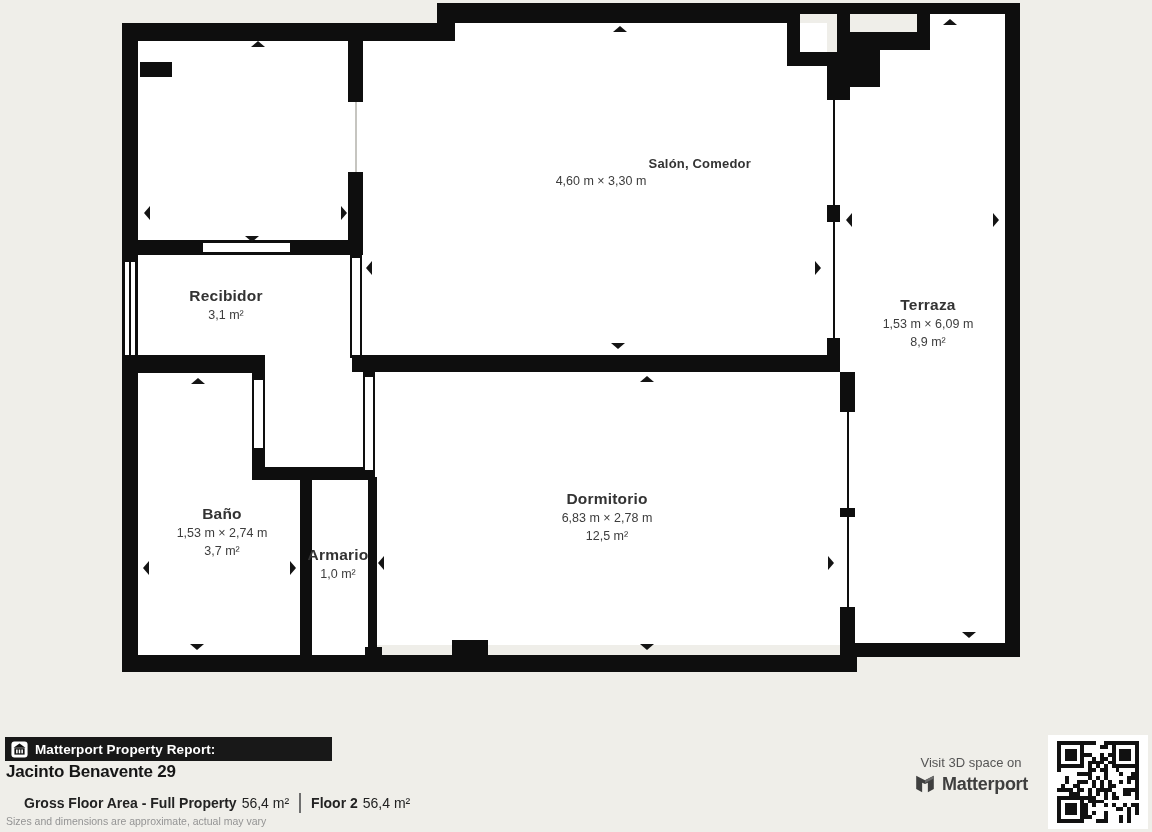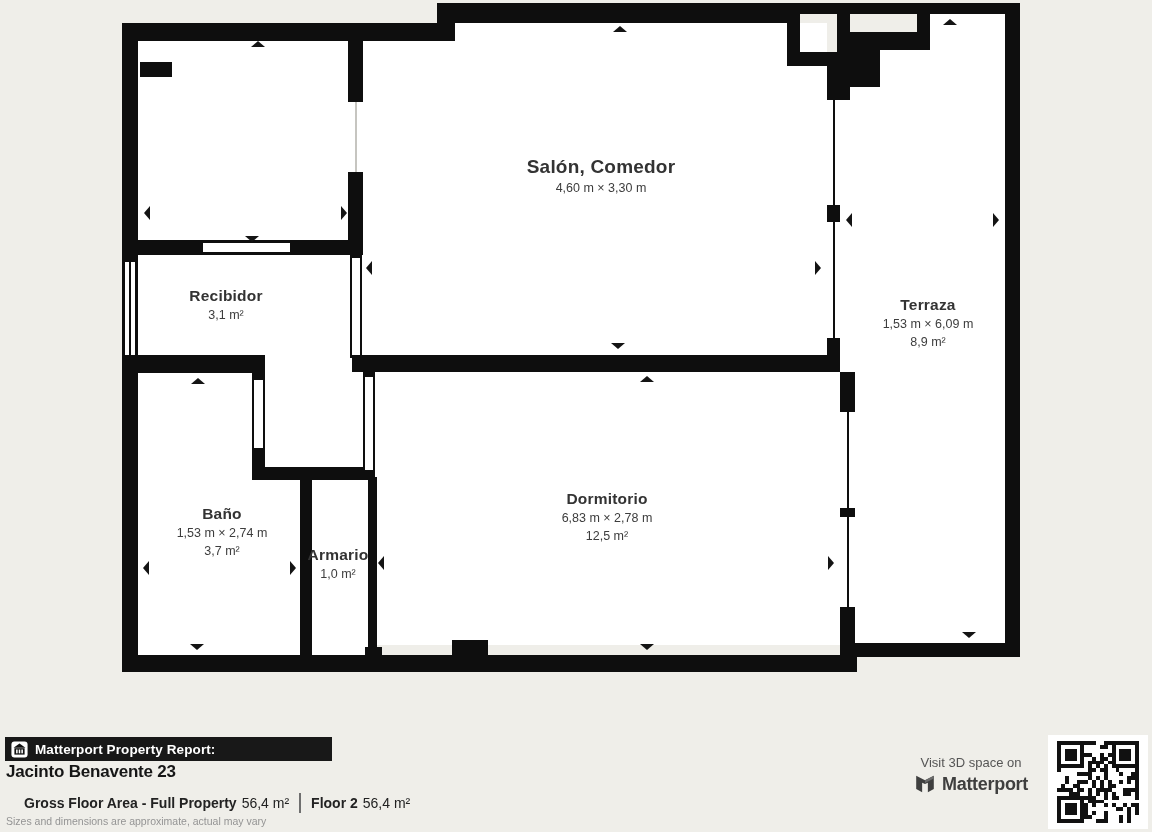--- a/index.html
+++ b/index.html
@@ -18,21 +18,21 @@
   .win-v:after{content:""; position:absolute; left:50%; margin-left:-1px; width:2px; top:0; bottom:0; background:var(--wall);}
   .openline{position:absolute; background:#c6c5c0; z-index:3;}
   .ar{position:absolute; width:0; height:0; z-index:4;}
   .ar-up{border-left:7px solid transparent; border-right:7px solid transparent; border-bottom:6px solid #141414;}
   .ar-down{border-left:7px solid transparent; border-right:7px solid transparent; border-top:6px solid #141414;}
   .ar-left{border-top:7px solid transparent; border-bottom:7px solid transparent; border-right:6px solid #141414;}
   .ar-right{border-top:7px solid transparent; border-bottom:7px solid transparent; border-left:6px solid #141414;}
   .rlabel{position:absolute; text-align:center; color:var(--text); z-index:4;}
   .rlabel .rn{font-weight:bold; font-size:15.5px; letter-spacing:.2px; display:block; margin-bottom:2px; color:#333;}
   .rlabel .rd,.rlabel .ra{font-size:12.5px; line-height:1.4; display:block;}
-  .rlabel.big .rn{font-size:19px;}
+  .rlabel.big .rn{font-size:13px;text-align:right;}
   
   #report-bar{position:absolute; left:5px; top:737px; width:327px; height:24px; background:var(--report-bar); display:flex; align-items:center; z-index:5;}
   #report-bar .bicon{margin-left:6px; width:17px; height:17px;}
   #report-bar .blabel{color:#fff; font-weight:bold; font-size:13.5px; margin-left:7px; letter-spacing:.1px;}
   #prop-title{position:absolute; left:6px; top:762px; font-size:17px; font-weight:bold; color:#161616; letter-spacing:-0.2px; z-index:5;}
   #area-line{position:absolute; left:24px; top:793px; display:flex; align-items:center; color:#222; z-index:5;}
   #area-line .lbl{font-weight:bold; font-size:14px;}
   #area-line .val{font-size:14px; margin-left:5px;}
   #area-line .divider{width:2px; height:20px; background:#6f6f6f; margin:0 10px;}
   #disclaimer{position:absolute; left:6px; top:815px; font-size:10.5px; color:var(--muted); z-index:5;}
@@ -163,21 +163,21 @@
     <svg class="bicon" viewBox="0 0 20 20">
       <rect x="0.5" y="0.5" width="19" height="19" rx="3.5" fill="#ffffff"></rect>
       <path d="M10 3 L17 8 L3 8 Z" fill="#111"></path>
       <rect x="4" y="8.5" width="12" height="7.5" fill="#111"></rect>
       <rect x="6" y="10" width="1.8" height="4.5" fill="#fff"></rect>
       <rect x="9.1" y="10" width="1.8" height="4.5" fill="#fff"></rect>
       <rect x="12.2" y="10" width="1.8" height="4.5" fill="#fff"></rect>
     </svg>
     <span class="blabel">Matterport Property Report:</span>
   </div>
-  <div id="prop-title">Jacinto Benavente 23</div>
+  <div id="prop-title">Jacinto Benavente 29</div>
   <div id="area-line">
     <span class="lbl">Gross Floor Area - Full Property</span>
     <span class="val">56,4 m²</span>
     <span class="divider"></span>
     <span class="lbl">Floor 2</span>
     <span class="val">56,4 m²</span>
   </div>
   <div id="disclaimer">Sizes and dimensions are approximate, actual may vary</div>
 
   <div id="cta">

